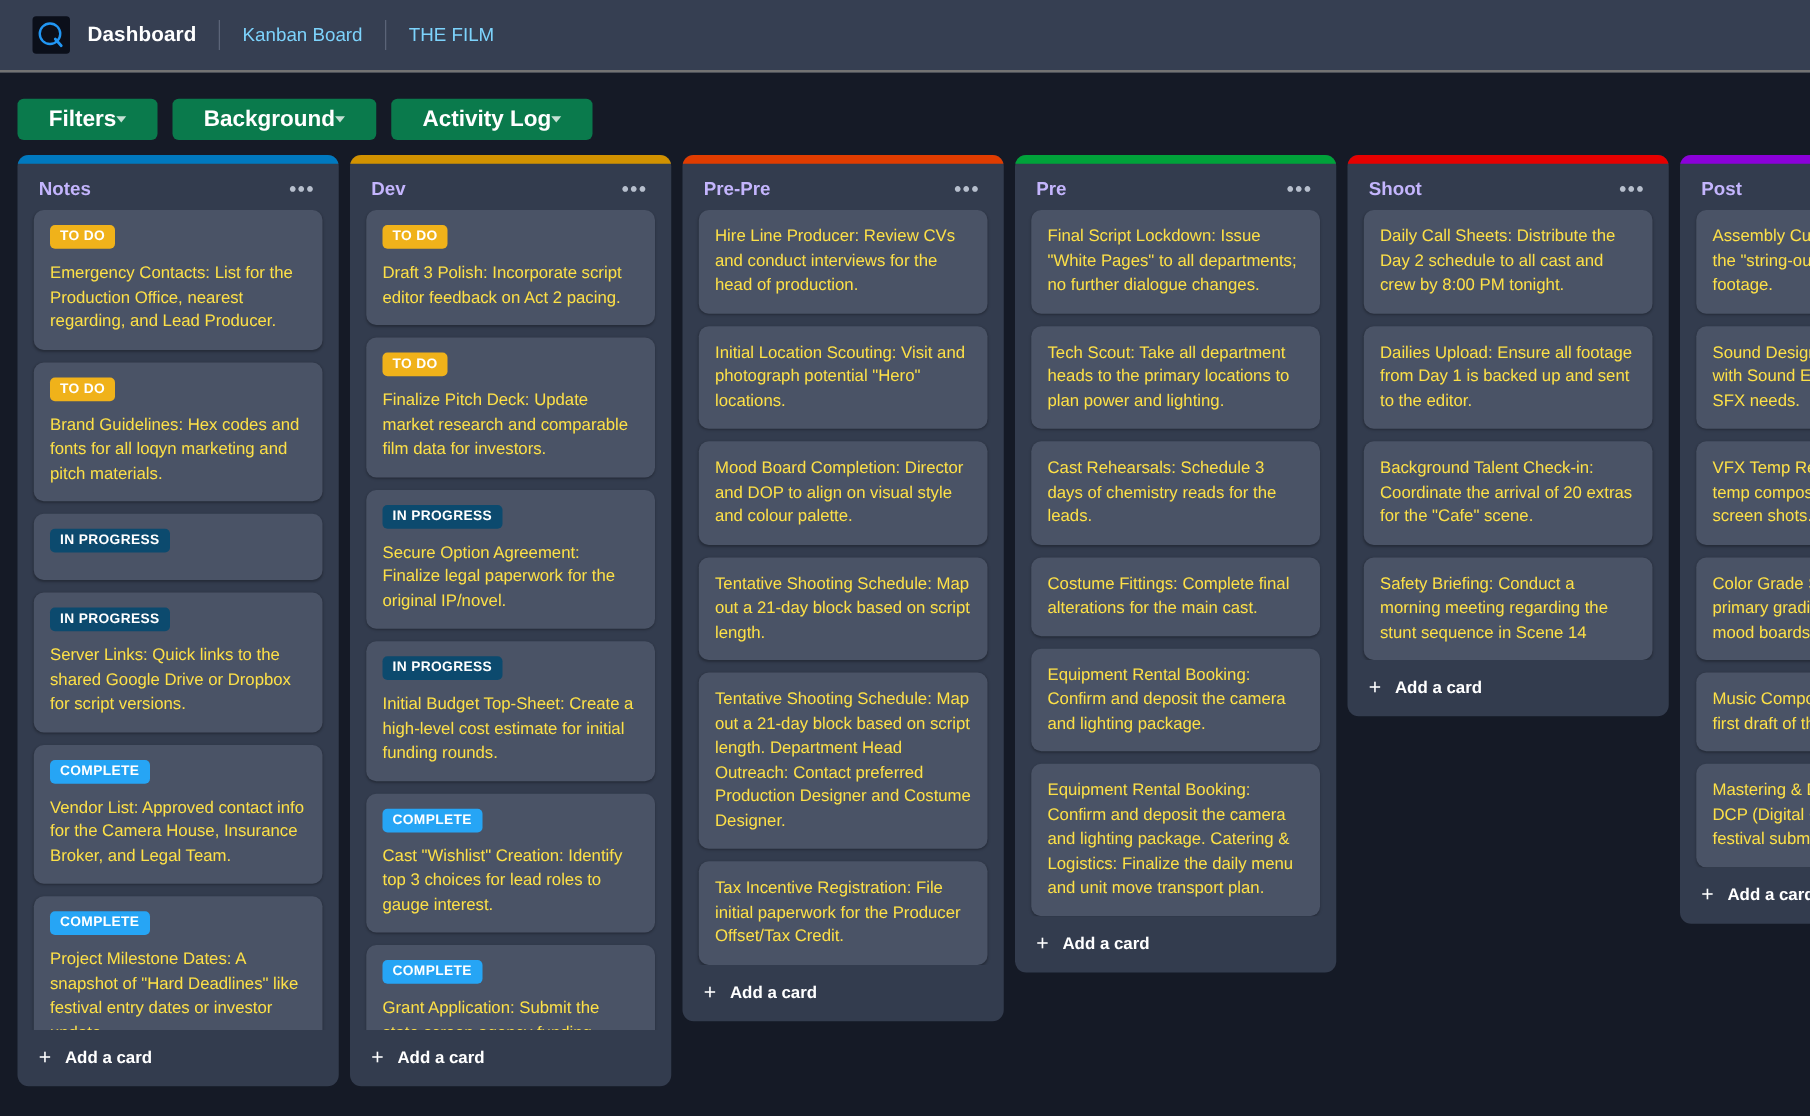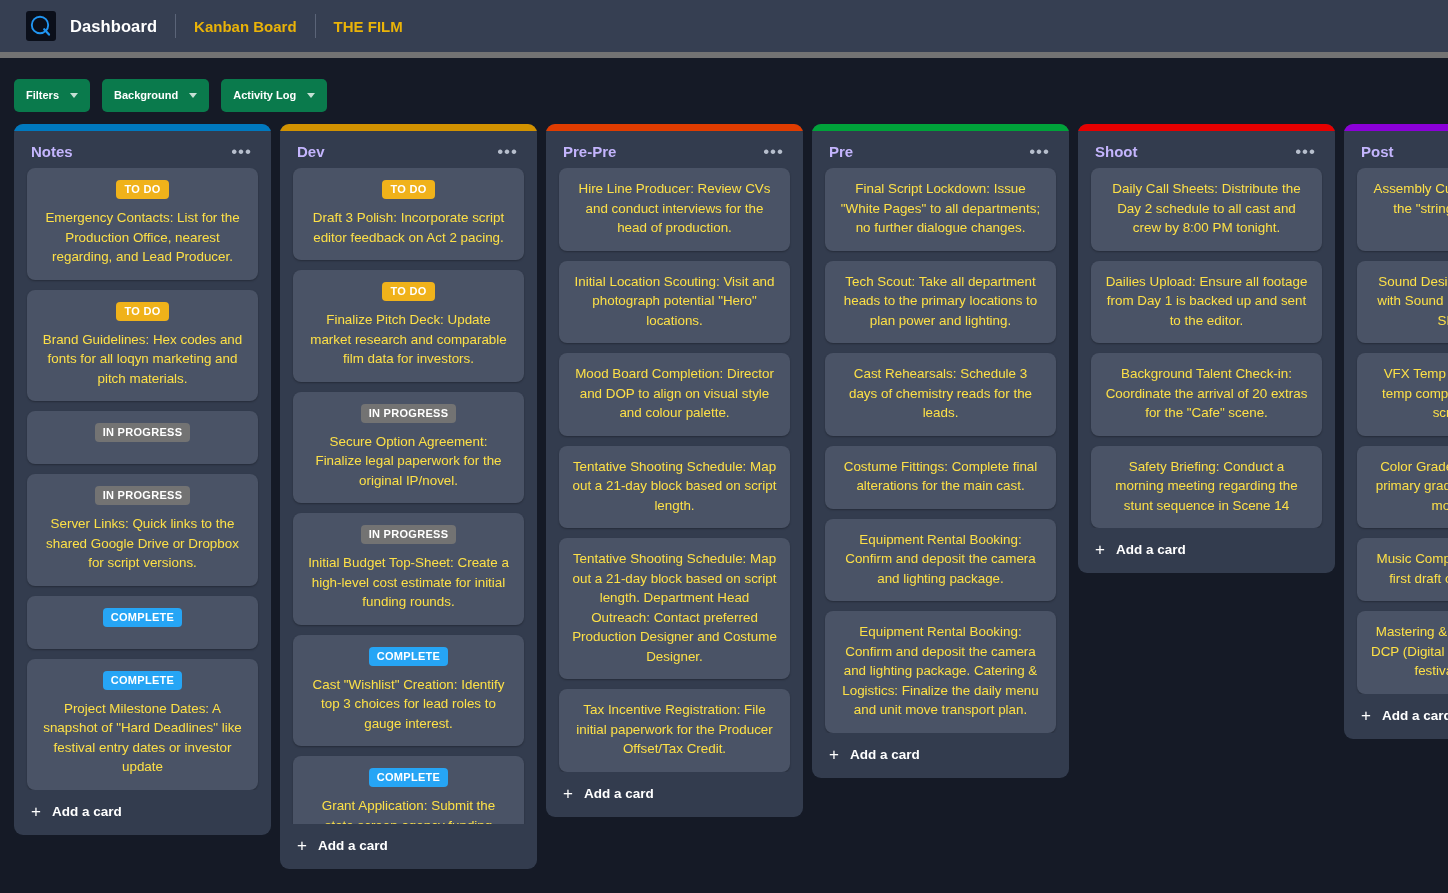--- a/index.html
+++ b/index.html
@@ -13,21 +13,21 @@
     font-family: "Liberation Sans", sans-serif;
   }
 
   
   .topbar {
     height: 58px;
     background: #363f52;
     display: flex;
     align-items: center;
     padding: 0 0 0 26px;
-    border-bottom: 6px solid #737373;
+    border-bottom: 2px solid #737373;
   }
   .logo {
     width: 30px; height: 30px;
     background: #0b0f1a;
     border-radius: 3px;
     display: flex; align-items: center; justify-content: center;
     flex: 0 0 auto;
     margin-right: 14px;
   }
   .logo svg { display: block; }
@@ -39,46 +39,45 @@
     white-space: nowrap;
   }
   .nav-sep {
     width: 1px;
     height: 24px;
     background: #5b6478;
     margin: 0 18px;
     flex: 0 0 auto;
   }
   .nav-link {
-    color: #eab308;
+    color: #7dd3fc;
     font-size: 15px;
-    font-weight: bold;
+    font-weight: normal;
     white-space: nowrap;
   }
 
   
   .toolbar {
     display: flex;
     align-items: center;
     gap: 12px;
     padding: 22px 0 0 14px;
     height: 52px;
   }
   .tb-btn {
     background: #0a7a4c;
     color: #ffffff;
     border: none;
     border-radius: 5px;
     height: 33px;
-    padding: 0 12px;
+    padding: 0 25px;
     display: inline-flex;
     align-items: center;
-    gap: 11px;
     font-family: "Liberation Sans", sans-serif;
-    font-size: 11px;
+    font-size: 18px;
     font-weight: bold;
     cursor: pointer;
   }
   .caret {
     width: 0; height: 0;
     border-left: 4.5px solid transparent;
     border-right: 4.5px solid transparent;
     border-top: 5px solid #e6f2ec;
     display: inline-block;
     opacity: .85;
@@ -129,34 +128,33 @@
     flex-direction: column;
     gap: 10px;
     overflow: hidden;
   }
   .card {
     background: #4a5366;
     border-radius: 8px;
     padding: 11px 13px 13px 13px;
     box-shadow: 0 1px 2px rgba(0,0,0,.28);
     cursor: pointer;
-    text-align: center;
   }
   .badge {
     display: inline-block;
     border-radius: 4px;
     font-size: 11px;
     font-weight: bold;
     letter-spacing: .3px;
     padding: 3px 8px 4px 8px;
     margin-bottom: 9px;
     color: #ffffff;
   }
   .badge.todo { background: #f0b21a; color: #ffffff; }
-  .badge.inprogress { background: #737373; color: #ffffff; }
+  .badge.inprogress { background: #0c4a6e; color: #ffffff; }
   .badge.complete { background: #26a5f5; color: #ffffff; }
   .card-text {
     color: #fde047;
     font-size: 13.4px;
     line-height: 19.5px;
   }
   .add-card {
     display: flex;
     align-items: center;
     gap: 11px;
@@ -210,21 +208,21 @@
       <div class="list-topbar" style="background: rgb(0, 121, 191);"></div>
       <div class="list-head">
         <span class="list-title">Notes</span>
         <span class="dots">•••</span>
       </div>
       <div class="cards">
         <div class="card"><span class="badge todo">TO DO</span><div class="card-text">Emergency Contacts: List for the Production Office, nearest regarding, and Lead Producer.</div></div>
         <div class="card"><span class="badge todo">TO DO</span><div class="card-text">Brand Guidelines: Hex codes and fonts for all loqyn marketing and pitch materials.</div></div>
         <div class="card"><span class="badge inprogress">IN PROGRESS</span></div>
         <div class="card"><span class="badge inprogress">IN PROGRESS</span><div class="card-text">Server Links: Quick links to the shared Google Drive or Dropbox for script versions.</div></div>
-        <div class="card"><span class="badge complete">COMPLETE</span></div>
+        <div class="card"><span class="badge complete">COMPLETE</span><div class="card-text">Vendor List: Approved contact info for the Camera House, Insurance Broker, and Legal Team.</div></div>
         <div class="card"><span class="badge complete">COMPLETE</span><div class="card-text">Project Milestone Dates: A snapshot of "Hard Deadlines" like festival entry dates or investor update</div></div>
       </div>
       <div class="add-card">
         <span class="plus">+</span>
         <span>Add a card</span>
       </div>
     </div>
     <div class="list">
       <div class="list-topbar" style="background: rgb(210, 146, 0);"></div>
       <div class="list-head">

